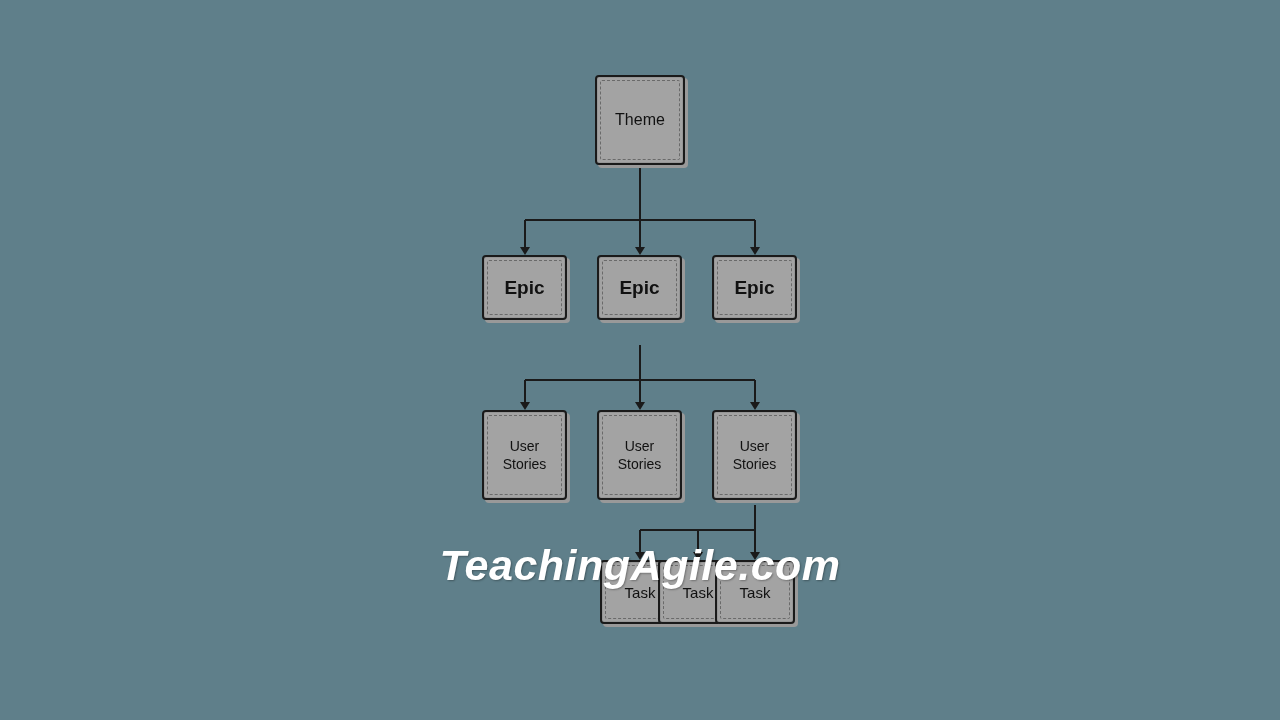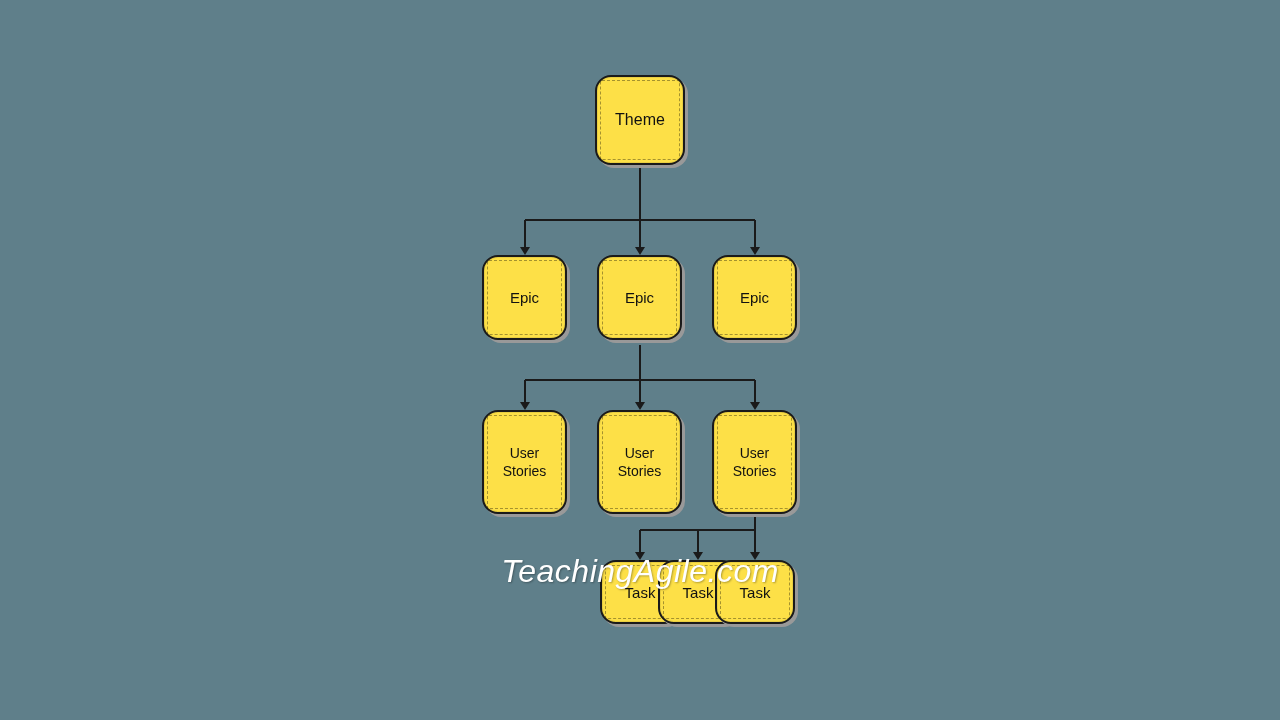--- a/index.html
+++ b/index.html
@@ -11,23 +11,23 @@
       display: flex;
       align-items: center;
       justify-content: center;
       font-family: 'Arial', sans-serif;
       overflow: hidden;
       position: relative;
     }
 
     
     .sketch-box {
-      background: #fde047;
+      background: #a3a3a3;
       border: 2.5px solid #1a1a1a;
-      border-radius: 16px;
+      border-radius: 4px;
       display: flex;
       align-items: center;
       justify-content: center;
       text-align: center;
       font-size: 15px;
       font-weight: 500;
       color: #111;
       position: relative;
       box-shadow: 3px 3px 0 #999, inset 0 0 0 1px rgba(0,0,0,0.08);
     }
@@ -43,27 +43,28 @@
     }
 
     .box-theme {
       width: 90px;
       height: 90px;
       font-size: 16px;
     }
 
     .box-epic {
       width: 85px;
-      height: 85px;
-      font-size: 15px;
+      height: 65px;
+      font-size: 19px;
+      font-weight: bold;
     }
 
     .box-story {
       width: 85px;
-      height: 104px;
+      height: 90px;
       font-size: 14px;
       line-height: 1.3;
     }
 
     .box-task {
       width: 80px;
       height: 64px;
       font-size: 15px;
     }
 
@@ -81,22 +82,22 @@
       height: 590px;
     }
 
     
     .watermark {
       position: absolute;
       bottom: 130px;
       left: 50%;
       transform: translateX(-50%);
       color: white;
-      font-size: 32px;
-      font-weight: 400;
+      font-size: 43px;
+      font-weight: 700;
       font-style: italic;
       letter-spacing: 0.5px;
       white-space: nowrap;
       text-shadow: 1px 1px 2px rgba(0,0,0,0.3);
       z-index: 10;
       pointer-events: none;
     }
   </style>
 </head>
 <body>

